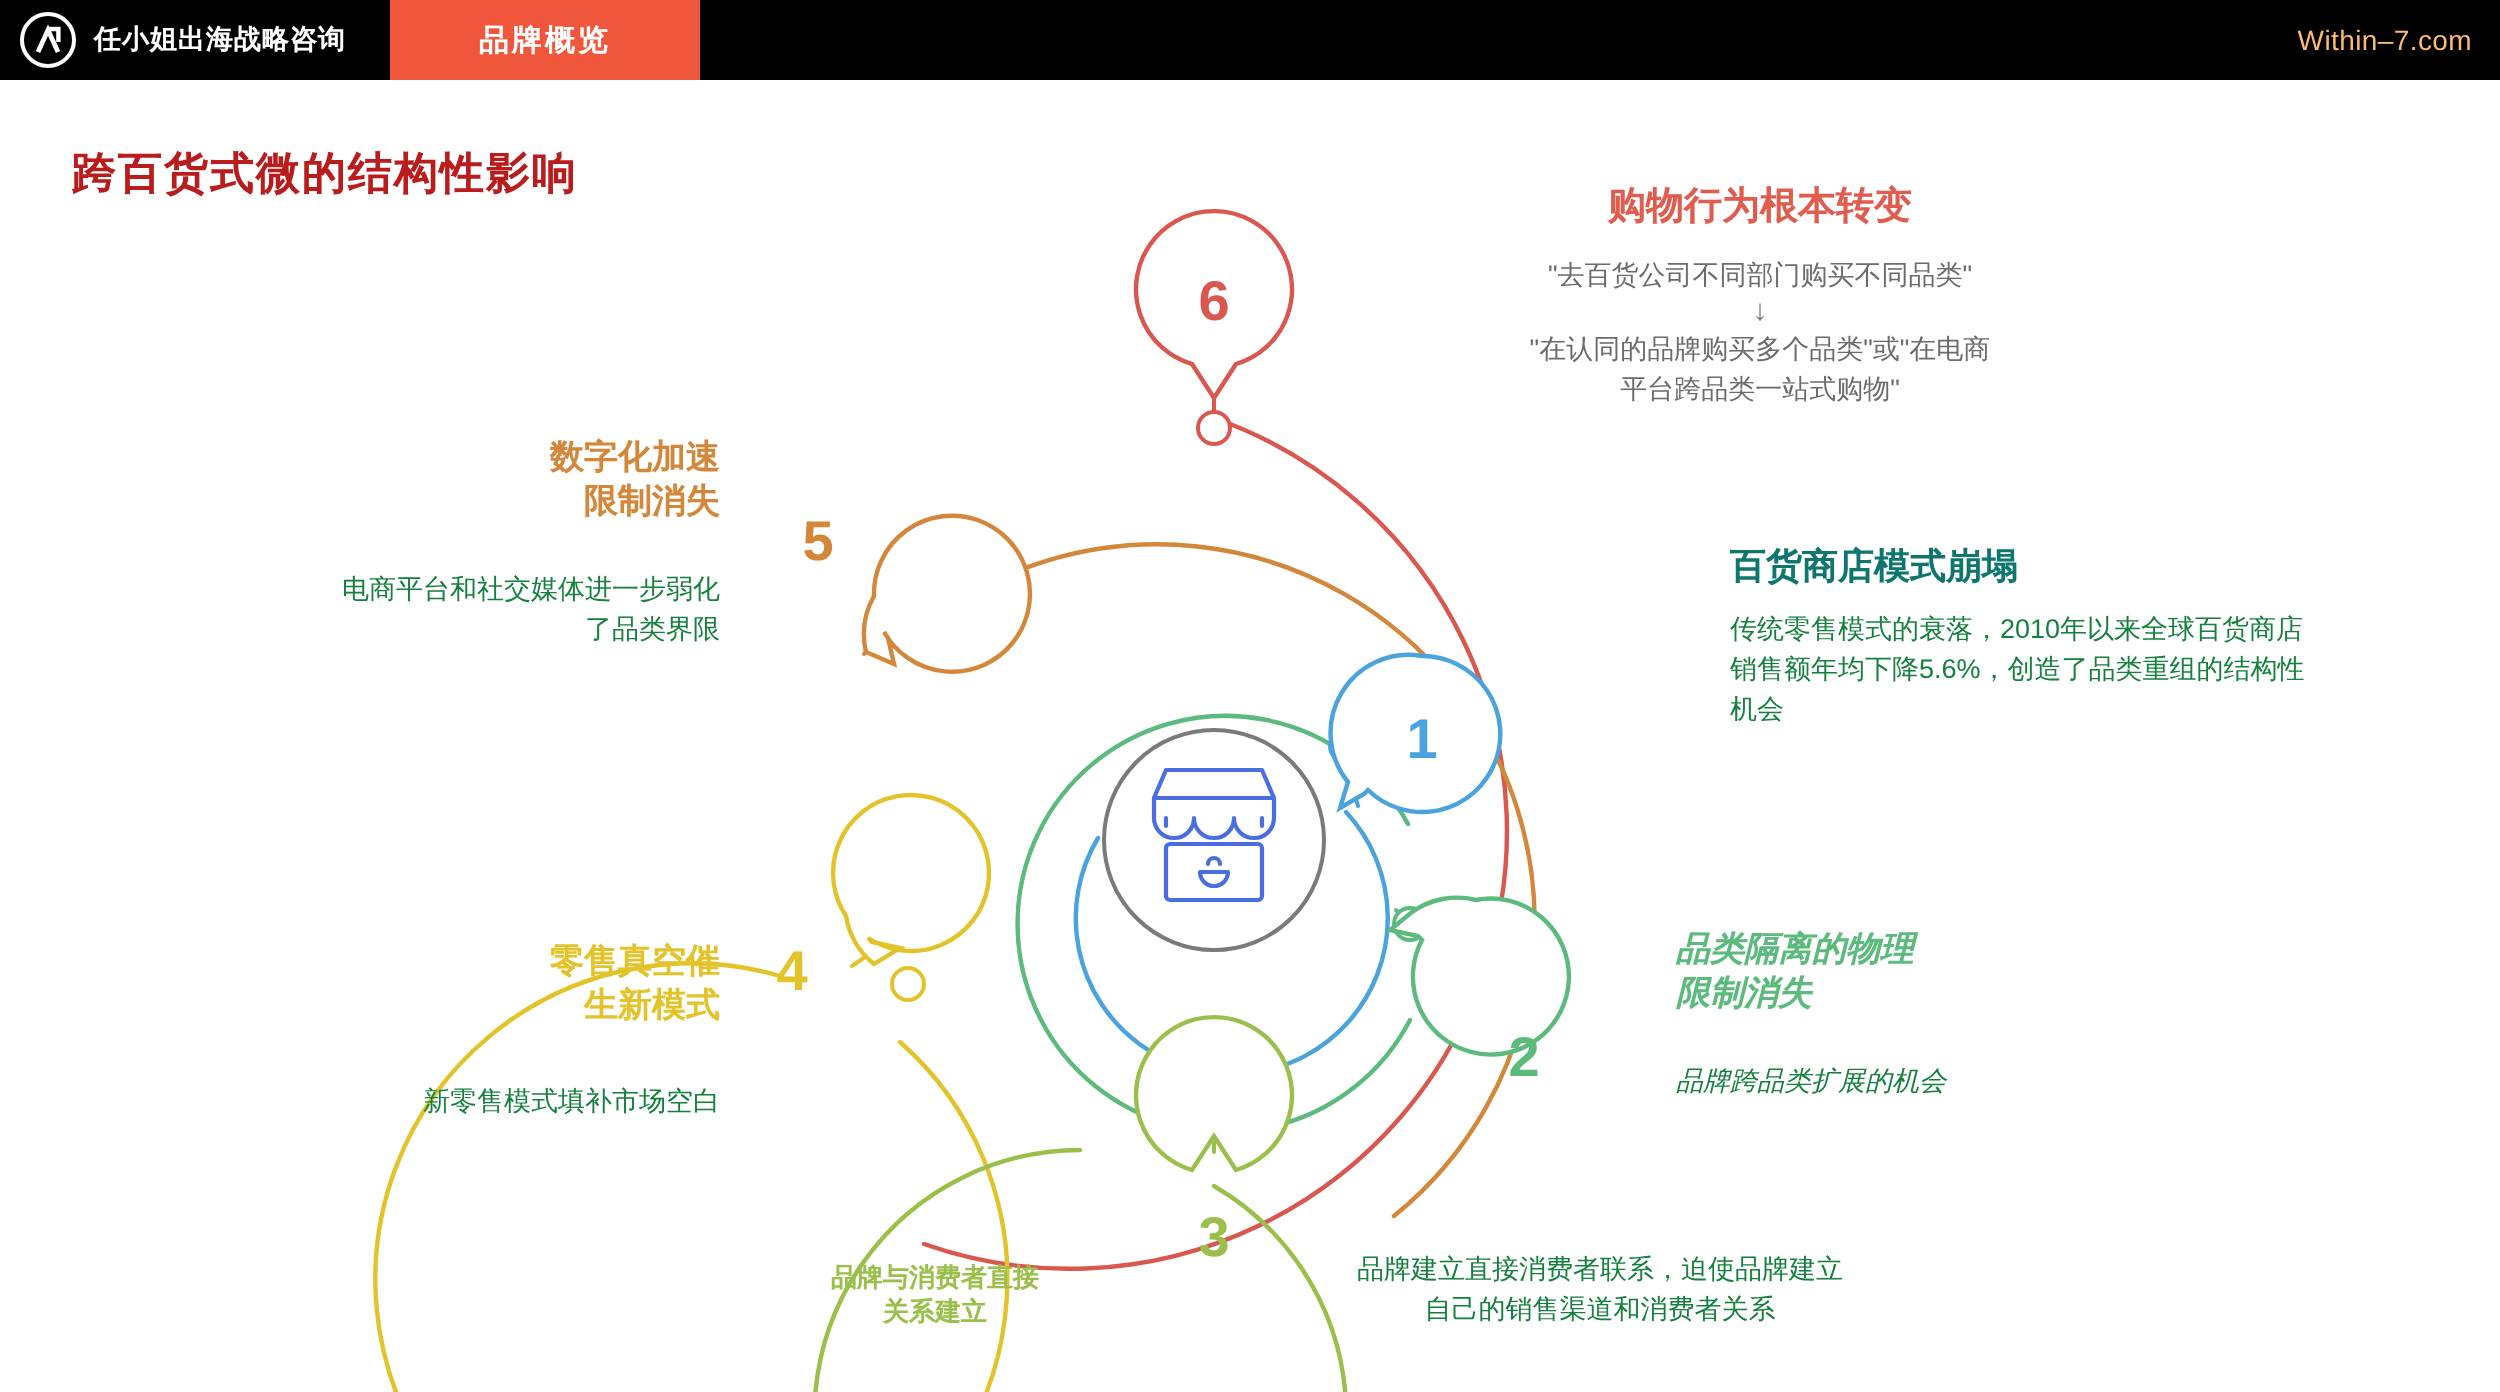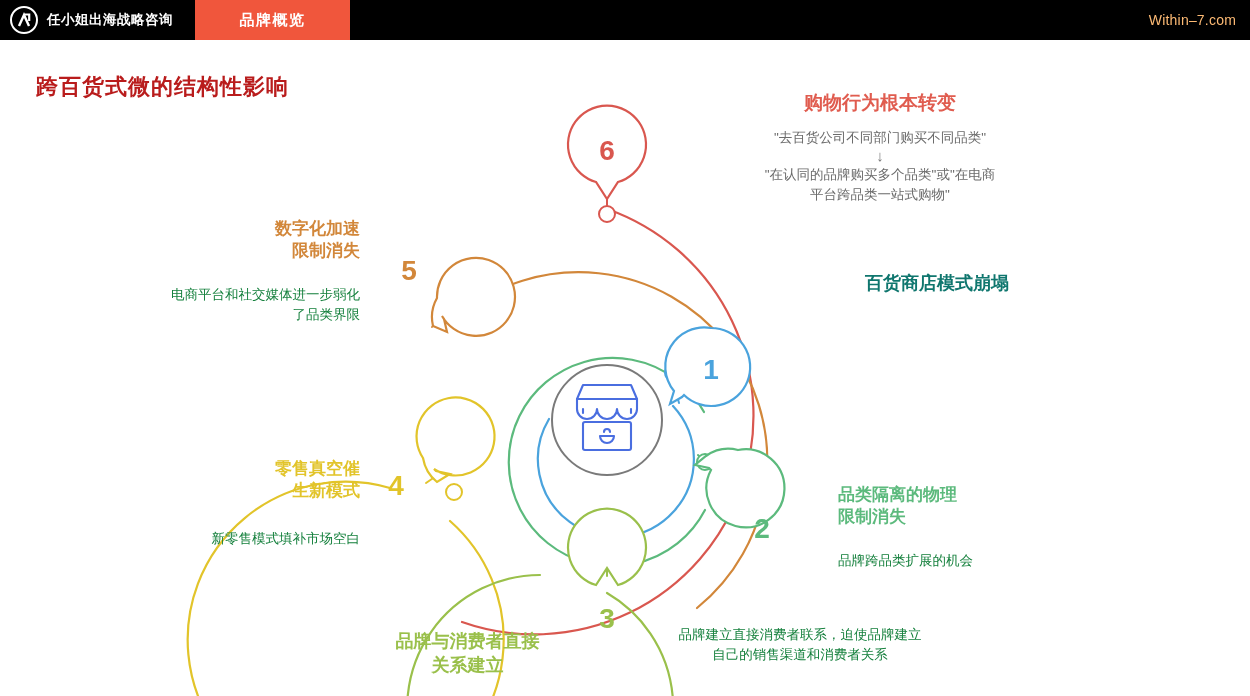--- a/index.html
+++ b/index.html
@@ -81,31 +81,31 @@
 
   
   #ann-6 { left: 700px; top: 92px; width: 360px; }
   #ann-6 .ann-title { font-size: 19px; color: #e05c4f; font-family: Liberation Mono, monospace; }
   #ann-6 .ann-body  { font-size: 13.5px; color: #6b6b6b; margin-top: 11px; }
   #ann-6 .arrow-dn  { font-size: 15px; color: #7a7a7a; line-height: 1.1; }
 
   #ann-1 { left: 865px; top: 272px; width: 300px; }
   #ann-1 .ann-title { font-size: 18px; color: #0f766e; }
 
-  #ann-2 { left: 838px; top: 484px; width: 300px; }
+  #ann-2 { left: 838px; top: 464px; width: 300px; font-style: italic; }
   #ann-2 .ann-title { font-size: 17px; color: #5cba7d; }
   #ann-2 .ann-body  { margin-top: 22px; }
 
   #ann-3 { left: 675px; top: 625px; width: 250px; }
   #ann-3 .ann-body  { margin-top: 0px; }
 
   #ann-3t { left: 375px; top: 630px; width: 185px; text-align: center; }
-  #ann-3t .ann-title { font-size: 18px; color: #9ac04b; }
-
-  #ann-4 { left: 160px; top: 458px; width: 200px; }
+  #ann-3t .ann-title { font-size: 13px; color: #9ac04b; }
+
+  #ann-4 { left: 160px; top: 470px; width: 200px; }
   #ann-4 .ann-title { font-size: 17px; color: #e2c42a; }
   #ann-4 .ann-body  { margin-top: 26px; }
 
   #ann-5 { left: 160px; top: 218px; width: 200px; }
   #ann-5 .ann-title { font-size: 17px; color: #d2873a; }
   #ann-5 .ann-body  { margin-top: 22px; }
 </style>
 </head>
 <body>
 
@@ -201,20 +201,21 @@
   <div class="ann center" id="ann-6">
     <div class="ann-title">购物行为根本转变</div>
     <div class="ann-body">"去百货公司不同部门购买不同品类"</div>
     <div class="arrow-dn">↓</div>
     <div class="ann-body" style="margin-top:0">"在认同的品牌购买多个品类"或"在电商</div>
     <div class="ann-body" style="margin-top:0">平台跨品类一站式购物"</div>
   </div>
 
   <div class="ann right-a" id="ann-1">
     <div class="ann-title">百货商店模式崩塌</div>
+    <div class="ann-body">传统零售模式的衰落，2010年以来全球百货商店销售额年均下降5.6%，创造了品类重组的结构性机会</div>
   </div>
 
   <div class="ann right-a" id="ann-2">
     <div class="ann-title">品类隔离的物理</div>
     <div class="ann-title">限制消失</div>
     <div class="ann-body">品牌跨品类扩展的机会</div>
   </div>
 
   <div class="ann center" id="ann-3t">
     <div class="ann-title">品牌与消费者直接</div>

